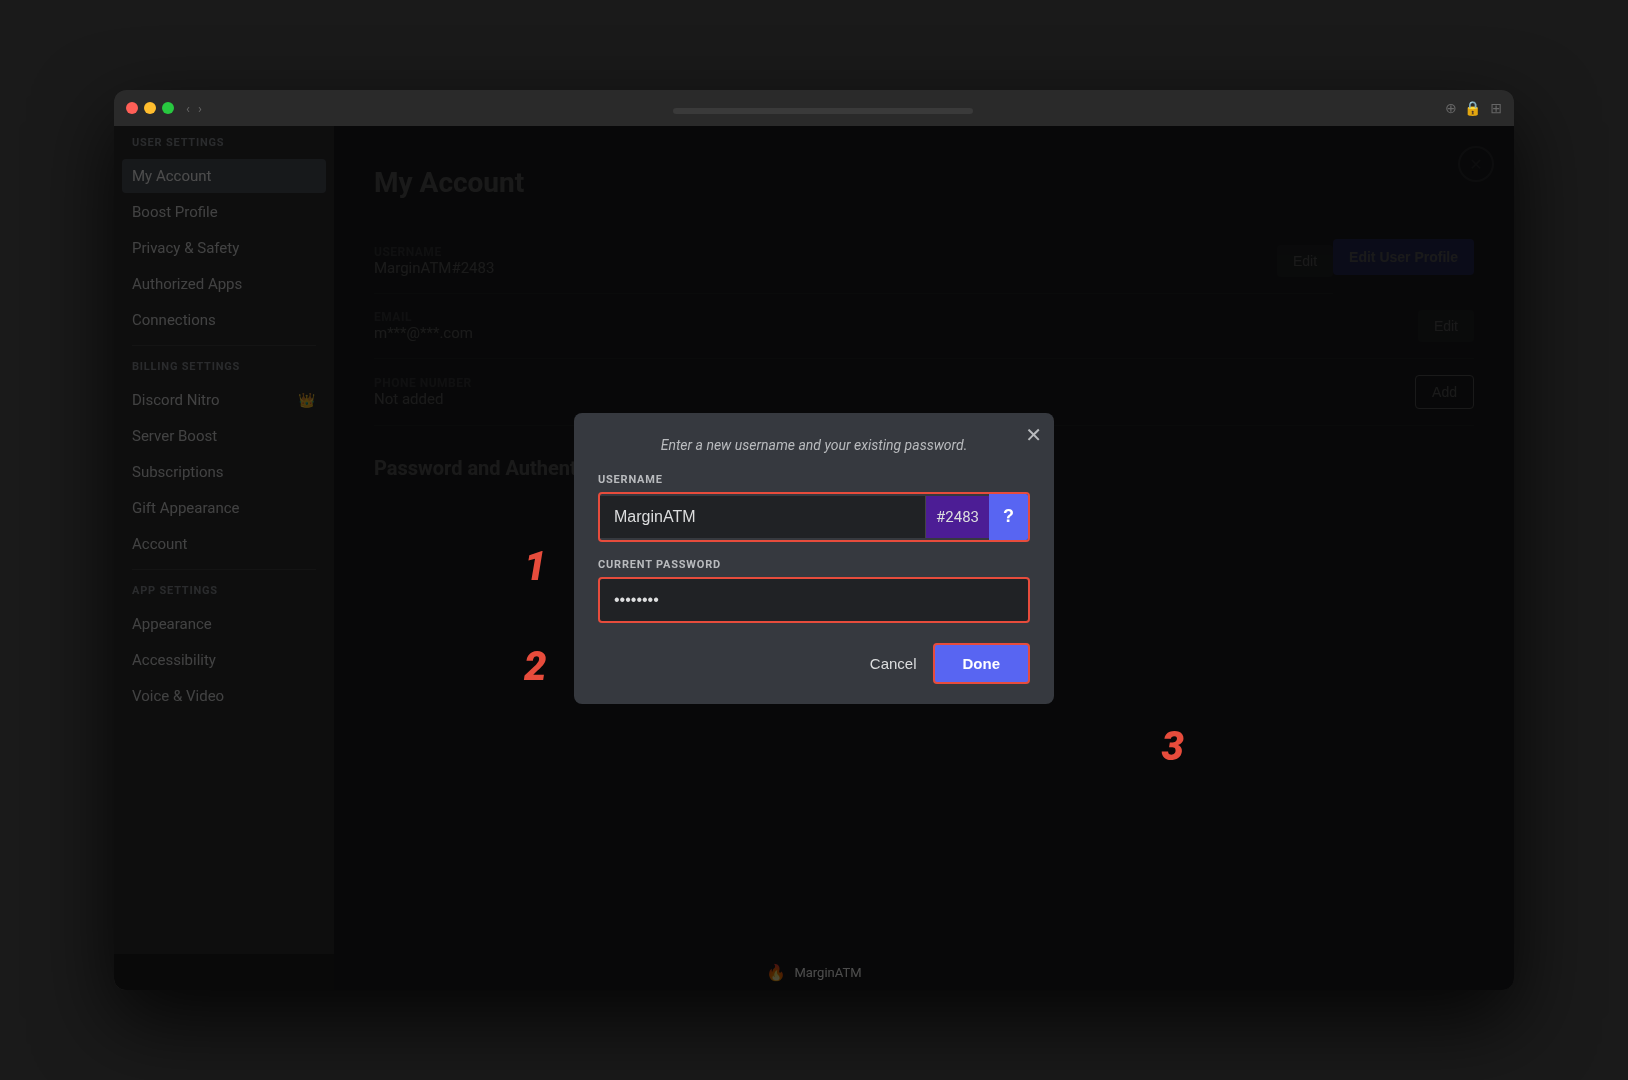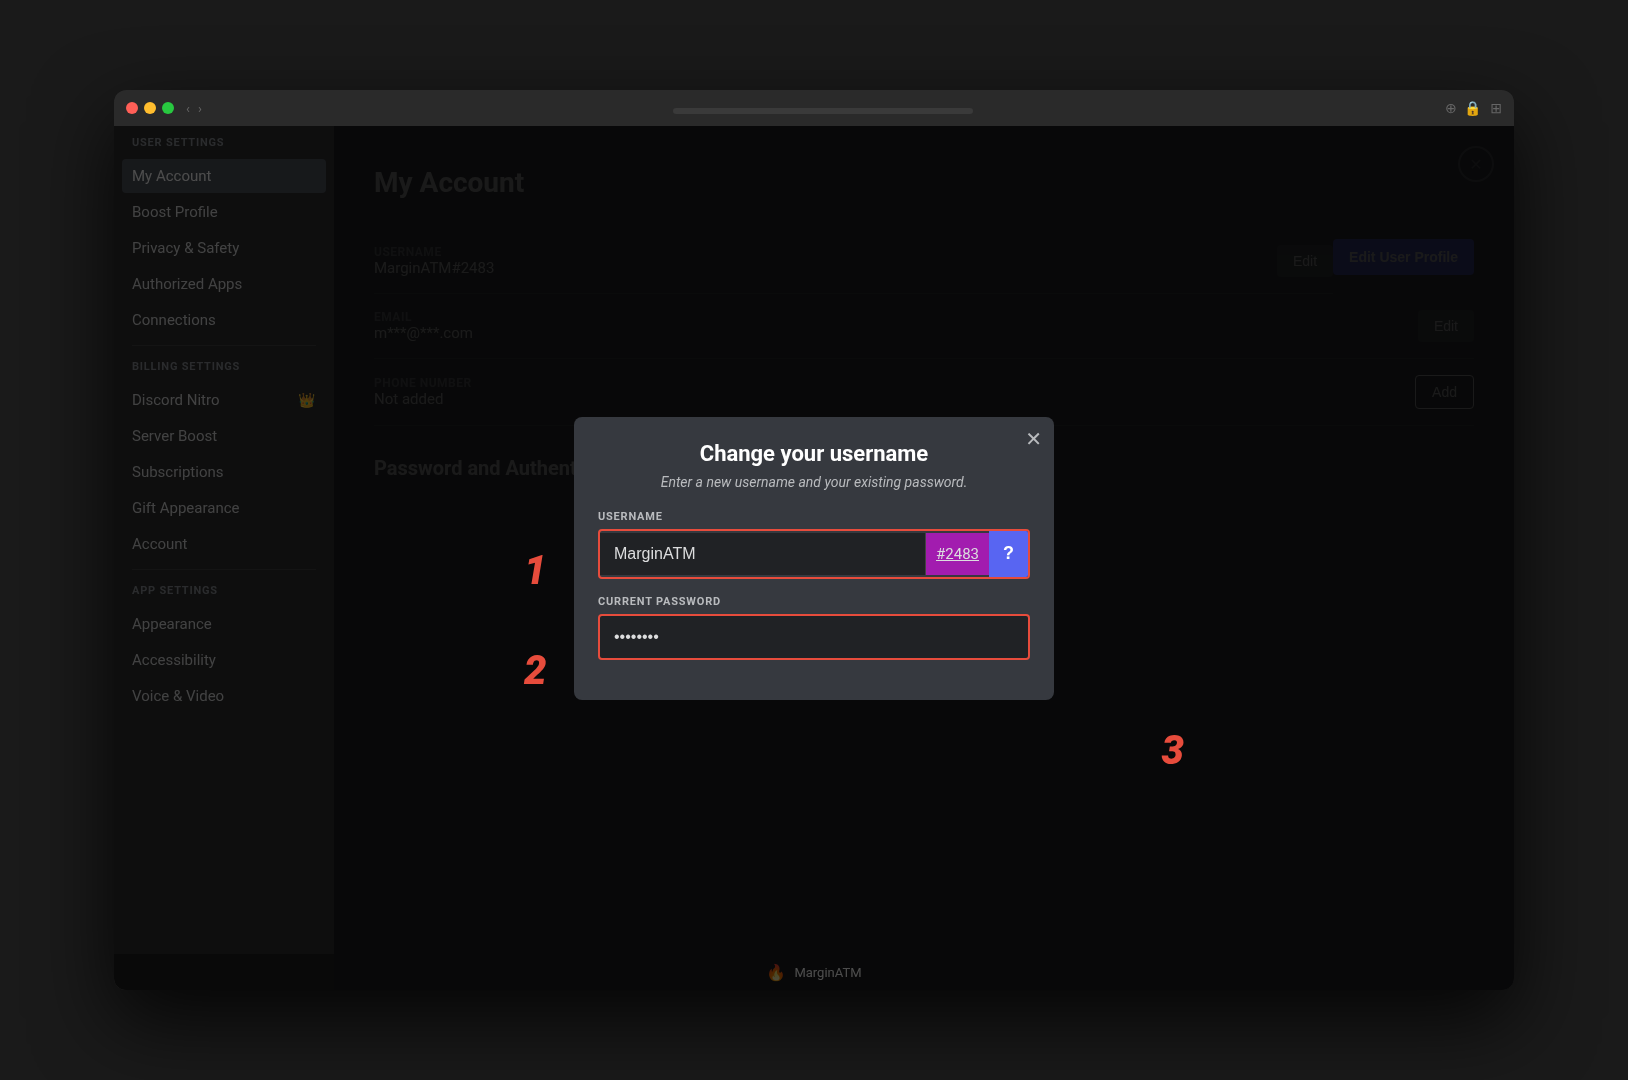--- a/index.html
+++ b/index.html
@@ -281,26 +281,25 @@
     .username-input {
       flex: 1;
       background: #202225;
       border: none;
       color: #dcddde;
       font-size: 16px;
       padding: 12px 14px;
       outline: none;
     }
     .username-discriminator {
-      background: #a21caf;
+      background: #4c1d95;
       color: #dcddde;
       padding: 12px 10px;
       font-size: 15px;
       border-left: 1px solid #444;
-      text-decoration: underline;
     }
     .username-help-btn {
       background: #5865f2;
       color: #fff;
       border: none;
       padding: 0 14px;
       font-size: 18px;
       font-weight: 700;
       height: 100%;
       cursor: pointer;
@@ -511,33 +510,36 @@
     <div class="overlay">
       <div class="modal" style="position:relative;">
 
         
         <div class="step-annotation step-1" style="position:absolute; left:-50px; top:130px; color:#e74c3c; font-size:40px; font-weight:900; font-style:italic;">1</div>
         <div class="step-annotation step-2" style="position:absolute; left:-50px; top:230px; color:#e74c3c; font-size:40px; font-weight:900; font-style:italic;">2</div>
         <div class="step-annotation step-3" style="position:absolute; right:-130px; top:310px; color:#e74c3c; font-size:40px; font-weight:900; font-style:italic;">3</div>
 
         <button class="modal-close">✕</button>
 
-        <h2 class="modal-title">Change your username</h2>
         <p class="modal-subtitle">Enter a new username and your existing password.</p>
 
         <div class="modal-field-label">USERNAME</div>
         <div class="username-row">
           <input class="username-input" type="text" value="MarginATM" style="">
           <span class="username-discriminator">#2483</span>
           <button class="username-help-btn">?</button>
         </div>
 
         <div class="modal-field-label">CURRENT PASSWORD</div>
         <input class="password-input" type="password" value="••••••••" style="">
 
+        <div class="modal-actions">
+          <button class="cancel-btn">Cancel</button>
+          <button class="done-btn">Done</button>
+        </div>
       </div>
     </div>
 
   </div>
 
   <div class="taskbar">
     <span class="taskbar-icon">🔥</span>
     <span class="taskbar-label">MarginATM</span>
   </div>
 </div>

